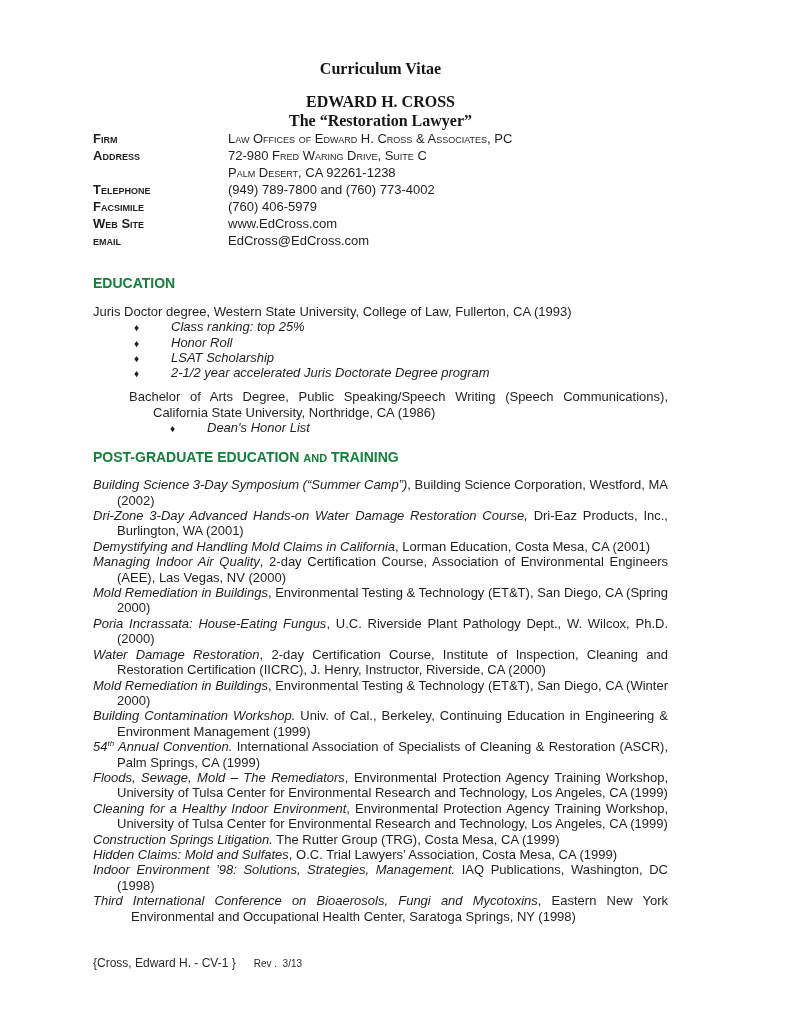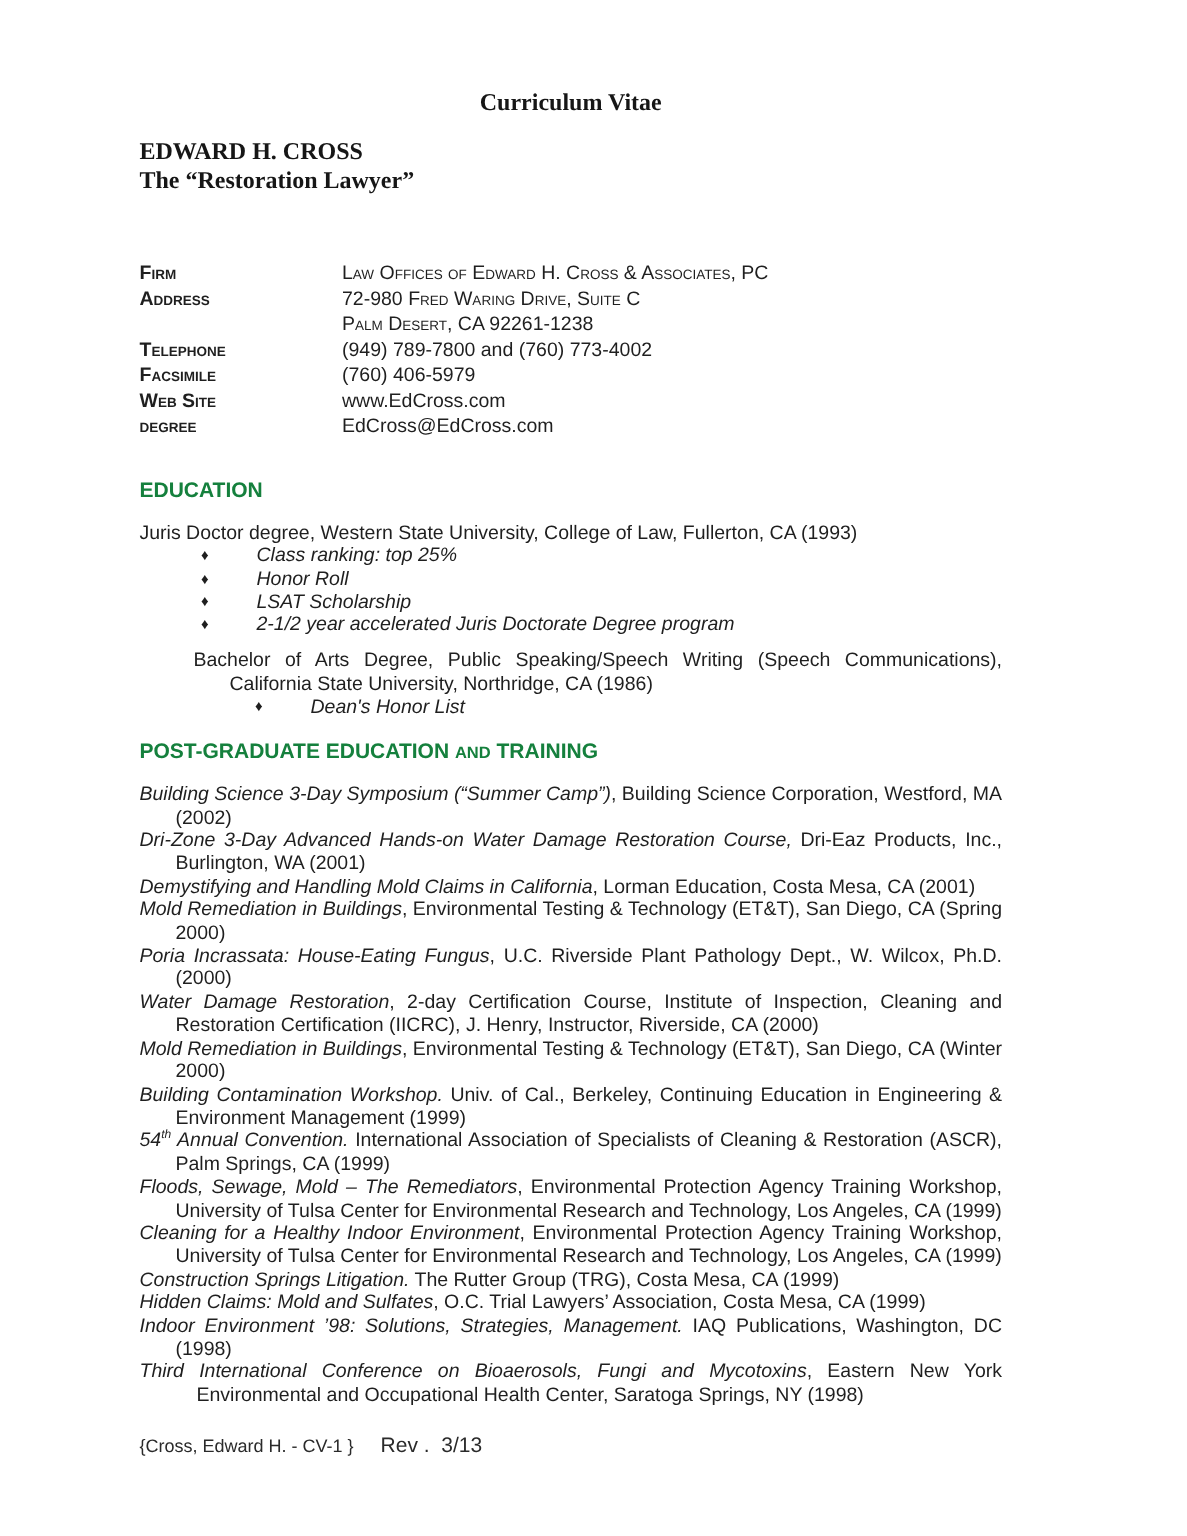--- a/index.html
+++ b/index.html
@@ -6,43 +6,43 @@
   .page {
     position:relative; width:761px; height:1024px; background:#ffffff;
     font-family:"Liberation Sans", sans-serif; font-size:13px; color:#1f1f1f;
     box-sizing:border-box; padding:60px 93px 0 93px; overflow:hidden;
   }
   .doc-title {
     margin:0; text-align:center; font-family:"Liberation Serif", serif;
     font-size:16px; font-weight:bold; line-height:18px; color:#161616;
   }
   .name-block {
-    margin-top:14px; text-align:left; font-family:"Liberation Serif", serif;
+    margin-top:14px; text-align:center; font-family:"Liberation Serif", serif;
     font-weight:bold; font-size:16px; line-height:19px; color:#161616;
   }
-  .contact { margin-top:43px; }
+  .contact { }
   .c-row { display:flex; line-height:17px; }
   .c-label { width:135px; flex:0 0 135px; font-weight:bold; }
   .sc { font-variant:small-caps; }
   .h-section { margin:26px 0 12px 0; font-size:14px; font-weight:bold; line-height:17px; color:#15803d; }
   .h-section .h-and { font-size:11px; }
   .para {
     margin:0; text-align:justify; padding-left:24px; text-indent:-24px; line-height:15.4px;
   }
   .edu-entry + .edu-entry { margin-top:9px;margin-left:36px; }
   .bullets { margin:0; }
   .bullet-item { position:relative; padding-left:78px; line-height:15.2px; font-style:italic; }
   .bullet-marker { position:absolute; left:41px; top:1px; font-style:normal; font-size:10px; }
   #postgrad-heading { margin-top:14px; margin-bottom:10px; }
   .pg-list { margin-top:0; }
   .pg-entry.deep { padding-left:38px; text-indent:-38px; }
   .it { font-style:italic; }
   sup { font-size:8px; line-height:0; }
   .footer { position:absolute; left:93px; top:956px; line-height:14px; font-size:12px; color:#2a2a2a; }
-  .footer .rev { font-size:14px; margin-left:18px; white-space:pre; }
+  .footer .rev { font-size:10px; margin-left:18px; white-space:pre; }
 </style>
 </head>
 <body>
 
 <div class="page">
 
   <h1 class="doc-title">Curriculum Vitae</h1>
 
   <div class="name-block">
     <div>EDWARD H. CROSS</div>
@@ -68,21 +68,21 @@
   </div>
       <div class="c-row">
     <span class="c-label sc">Facsimile</span>
     <span class="c-value">(760) 406-5979</span>
   </div>
       <div class="c-row">
     <span class="c-label sc">Web Site</span>
     <span class="c-value">www.EdCross.com</span>
   </div>
       <div class="c-row">
-    <span class="c-label sc">degree</span>
+    <span class="c-label sc">email</span>
     <span class="c-value">EdCross@EdCross.com</span>
   </div>
     </div>
 
   <h2 class="h-section">EDUCATION</h2>
   <div>
       <div class="edu-entry">
     <p class="para">Juris Doctor degree, Western State University, College of Law, Fullerton, CA (1993)</p>
     <div class="bullets">
           <div class="bullet-item">
@@ -112,20 +112,21 @@
   </div>
         </div>
   </div>
     </div>
 
   <h2 class="h-section" id="postgrad-heading"><span>POST-GRADUATE EDUCATION </span><span class="h-and">AND</span><span> TRAINING</span></h2>
   <div class="pg-list">
       <p class="para pg-entry"><span class="it">Building Science 3-Day Symposium (“Summer Camp”)</span><span>, Building Science Corporation, Westford, MA (2002)</span></p>
       <p class="para pg-entry"><span class="it">Dri-Zone 3-Day Advanced Hands-on Water Damage Restoration Course,</span><span> Dri-Eaz Products, Inc., Burlington, WA (2001)</span></p>
       <p class="para pg-entry"><span class="it">Demystifying and Handling Mold Claims in California</span><span>, Lorman Education, Costa Mesa, CA (2001)</span></p>
+      <p class="para pg-entry"><span class="it">Managing Indoor Air Quality</span><span>, 2-day Certification Course, Association of Environmental Engineers (AEE), Las Vegas, NV (2000)</span></p>
       <p class="para pg-entry"><span class="it">Mold Remediation in Buildings</span><span>, Environmental Testing &amp; Technology (ET&amp;T), San Diego, CA (Spring 2000)</span></p>
       <p class="para pg-entry"><span class="it">Poria Incrassata: House-Eating Fungus</span><span>, U.C. Riverside Plant Pathology Dept., W. Wilcox, Ph.D. (2000)</span></p>
       <p class="para pg-entry"><span class="it">Water Damage Restoration</span><span>, 2-day Certification Course, Institute of Inspection, Cleaning and Restoration Certification (IICRC), J. Henry, Instructor, Riverside, CA (2000)</span></p>
       <p class="para pg-entry"><span class="it">Mold Remediation in Buildings</span><span>, Environmental Testing &amp; Technology (ET&amp;T), San Diego, CA (Winter 2000)</span></p>
       <p class="para pg-entry"><span class="it">Building Contamination Workshop.</span><span> Univ. of Cal., Berkeley, Continuing Education in Engineering &amp; Environment Management (1999)</span></p>
       <p class="para pg-entry"><span class="it">54</span><sup class="it">th</sup><span class="it"> Annual Convention.</span><span> International Association of Specialists of Cleaning &amp; Restoration (ASCR), Palm Springs, CA (1999)</span></p>
       <p class="para pg-entry"><span class="it">Floods, Sewage, Mold – The Remediators</span><span>, Environmental Protection Agency Training Workshop, University of Tulsa Center for Environmental Research and Technology, Los Angeles, CA (1999)</span></p>
       <p class="para pg-entry"><span class="it">Cleaning for a Healthy Indoor Environment</span><span>, Environmental Protection Agency Training Workshop, University of Tulsa Center for Environmental Research and Technology, Los Angeles, CA (1999)</span></p>
       <p class="para pg-entry"><span class="it">Construction Springs Litigation.</span><span> The Rutter Group (TRG), Costa Mesa, CA (1999)</span></p>
       <p class="para pg-entry"><span class="it">Hidden Claims: Mold and Sulfates</span><span>, O.C. Trial Lawyers’ Association, Costa Mesa, CA (1999)</span></p>

